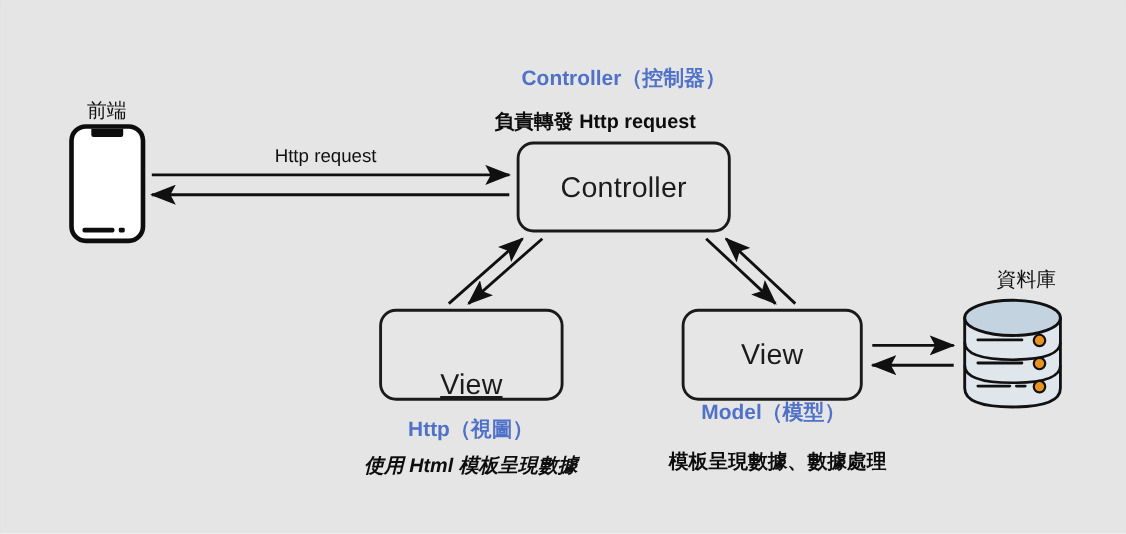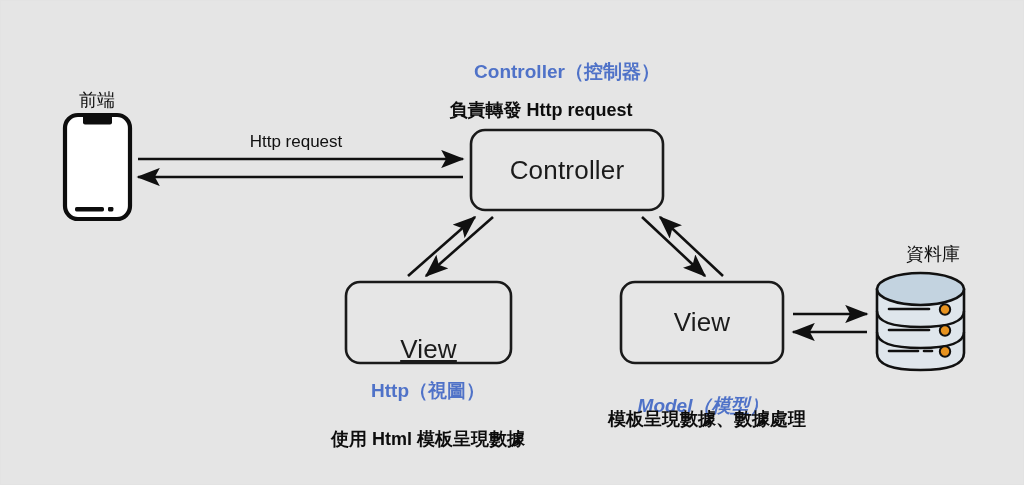--- a/index.html
+++ b/index.html
@@ -137,18 +137,18 @@
 
   <div class="lbl edge-label centered" style="left:295px; top:131px;">Http request</div>
 
   <div class="node-text" style="left:470px; top:129px; width:192px; height:80px;">Controller</div>
   <div class="node-text" style="left:345px; top:298px; width:165px; height:100px;text-decoration:underline;">View</div>
   <div class="node-text" style="left:620px; top:281px; width:162px; height:81px;">View</div>
 
   <div class="lbl plain-label centered" style="left:919px; top:243px;margin-left:13px;">資料庫</div>
 
   <div class="lbl title-blue centered" style="left:427px; top:379px;">Http（視圖）</div>
-  <div class="lbl title-black centered" style="left:427px; top:428px;">使用 Html 模板呈現數據</div>
+  <div class="lbl title-black centered" style="left:427px; top:412px;font-style:italic;">使用 Html 模板呈現數據</div>
 
-  <div class="lbl title-blue centered" style="left:702px; top:394px;font-style:italic;">Model（模型）</div>
+  <div class="lbl title-blue centered" style="left:702px; top:364px;">Model（模型）</div>
   <div class="lbl title-black centered" style="left:706px; top:408px;">模板呈現數據、數據處理</div>
 
 </div>
 
 </body></html>

